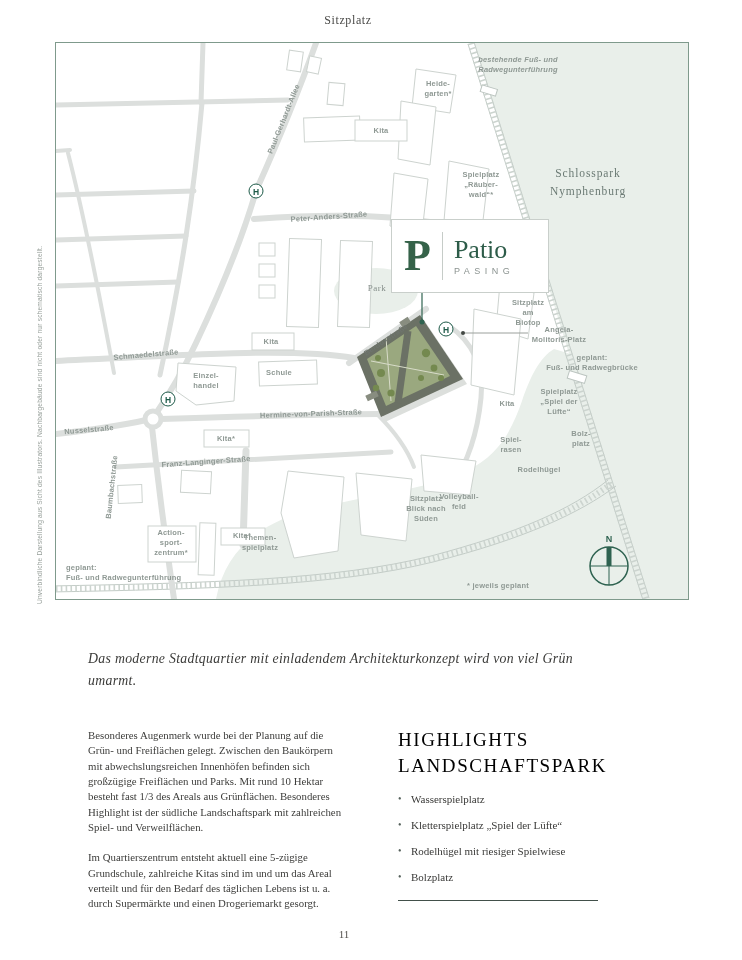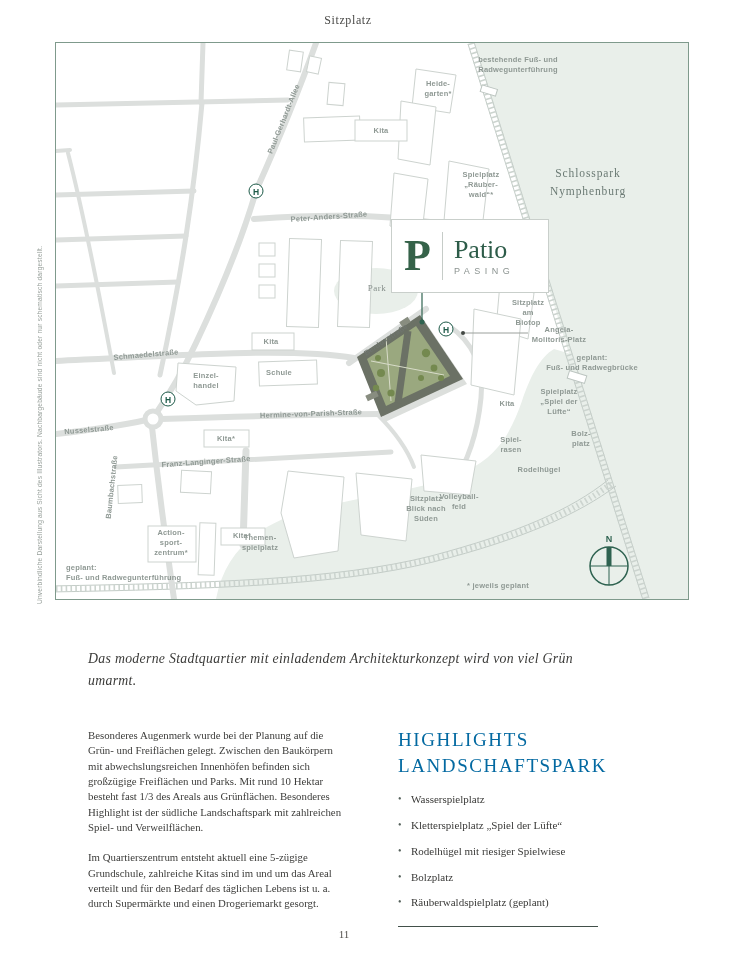--- a/index.html
+++ b/index.html
@@ -40,21 +40,21 @@
   .logo-div{width:1px;height:48px;background:#c6ccc8;}
   .logo-name{font:400 26px "Liberation Serif",serif;color:#2d5c49;line-height:1;}
   .logo-sub{font:400 9px "Liberation Sans",sans-serif;color:#8b9390;letter-spacing:4.5px;margin-top:3px;}
   
   .intro{position:absolute;left:88px;top:648px;width:510px;font-style:italic;
       font-size:13.8px;line-height:1.6;color:#3b3b39;letter-spacing:.3px;}
   .col-l{position:absolute;left:88px;top:727px;width:258px;font-size:10.8px;
       line-height:1.42;color:#3c3c3a;}
   .col-l p{margin:1px 0 15px 0;}
   .col-r{position:absolute;left:398px;top:727px;width:210px;}
-  .hl-title{font-size:19px;color:#0369a1;letter-spacing:1.6px;line-height:1.35;
+  .hl-title{font-size:19px;color:#000000;letter-spacing:1.6px;line-height:1.35;
       white-space:pre-line;margin:0 0 14px 0;font-weight:400;}
   .col-r ul{list-style:none;margin:0;padding:0;}
   .col-r li{font-size:11px;color:#3a3a38;margin:0 0 11.5px 0;line-height:1.3;padding-left:13px;position:relative;}
   .col-r li::before{content:"•";position:absolute;left:0;top:0;color:#55605b;font-size:10px;}
   .hl-rule{width:200px;border:none;border-top:1px solid #42504a;margin:16px 0 0 0;}
   .pagenum{position:absolute;left:88px;top:928px;width:512px;text-align:center;
       font-size:11px;color:#55534f;}
 </style>
 </head>
 <body>
@@ -167,21 +167,21 @@
 
       <g stroke="#2e6250" fill="none">
         <circle cx="553" cy="523" r="19" stroke-width="1.5"></circle>
         <line x1="534" y1="523" x2="572" y2="523" stroke-width="1"></line>
         <line x1="553" y1="504" x2="553" y2="542" stroke-width="1"></line>
         <rect x="550.5" y="504" width="5" height="19" fill="#2e6250" stroke="none"></rect>
       </g>
     </svg>
 
     <div class="ml" style="left:228px;top:76px;transform:translate(-50%,-50%) rotate(-68deg);">Paul-Gerhardt-Allee</div>
-    <div class="ml" style="left:462px;top:22px;">bestehende Fuß- und
+    <div class="ml" style="left:462px;top:22px;font-style:italic;">bestehende Fuß- und
 Radwegunterführung</div>
     <div class="ml" style="left:382px;top:46px;">Heide-
 garten*</div>
     <div class="ml" style="left:325px;top:88px;">Kita</div>
     <div class="ml" style="left:425px;top:142px;">Spielplatz
 „Räuber-
 wald“*</div>
     <div class="ml ml-serif" style="left:532px;top:140px;">Schlosspark
 Nymphenburg</div>
     <div class="ml" style="left:273px;top:174px;transform:translate(-50%,-50%) rotate(-4deg);">Peter-Anders-Straße</div>
@@ -252,20 +252,19 @@
   </div>
 
   <div class="col-r">
     <h2 class="hl-title">HIGHLIGHTS
 LANDSCHAFTSPARK</h2>
     <ul>
       <li>Wasserspielplatz</li>
       <li>Kletterspielplatz „Spiel der Lüfte“</li>
       <li>Rodelhügel mit riesiger Spielwiese</li>
       <li>Bolzplatz</li>
-      <li>Räuberwaldspielplatz (geplant)</li>
     </ul>
     <hr class="hl-rule">
   </div>
 
   <div class="pagenum">11</div>
 
 </div>
 
 </body></html>

